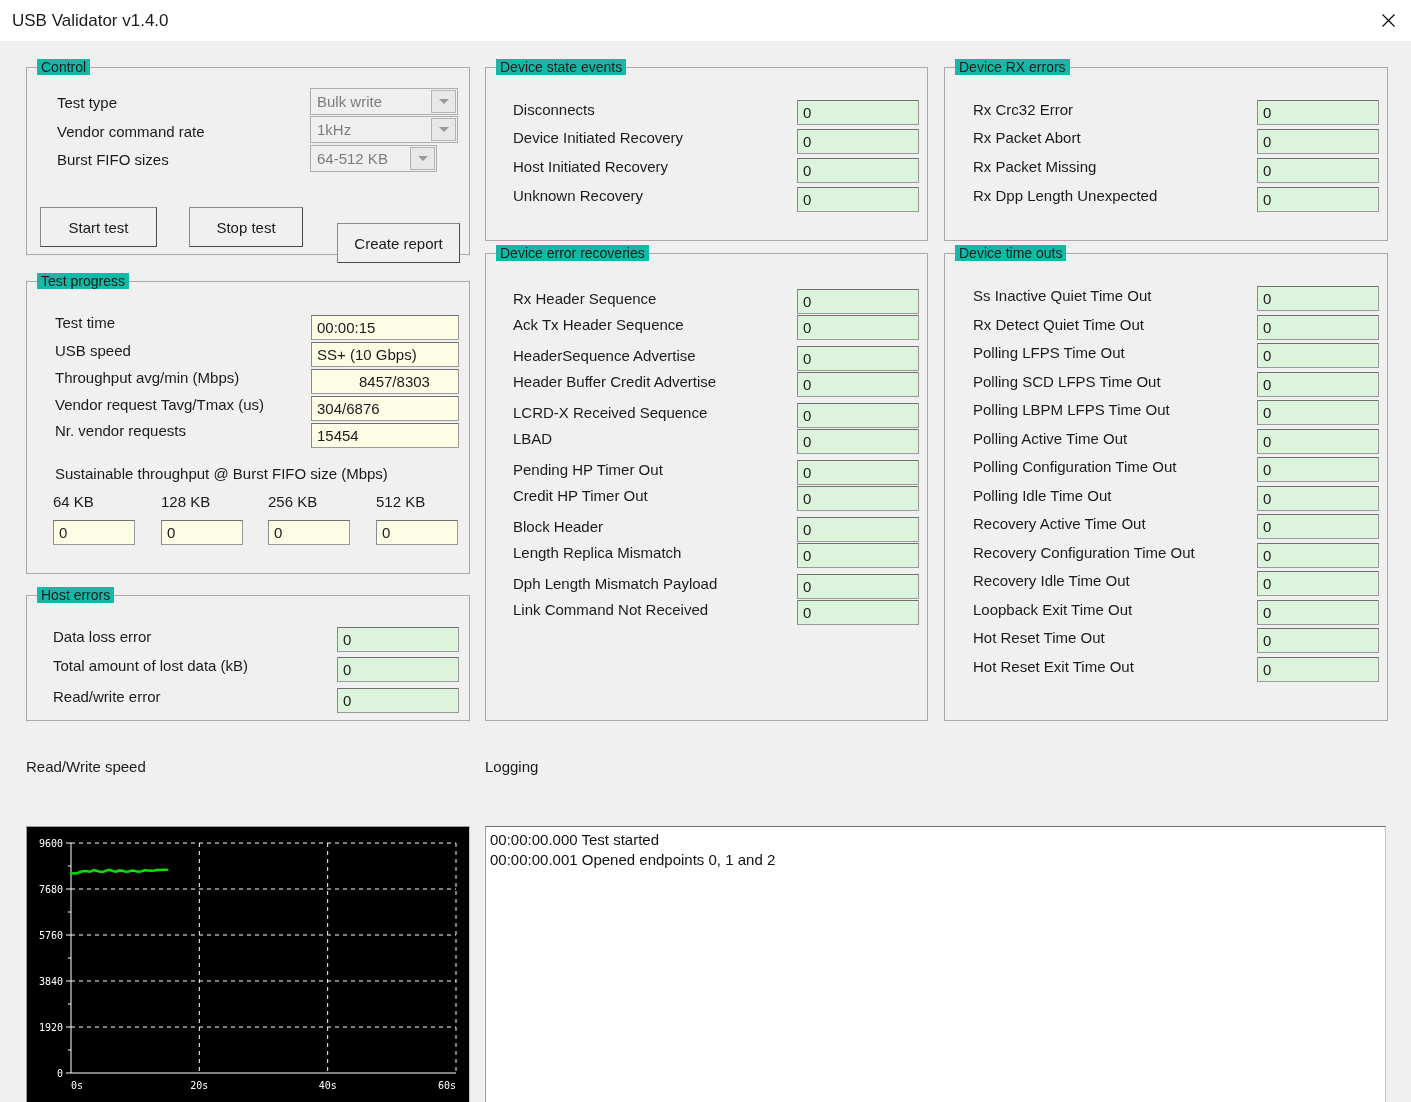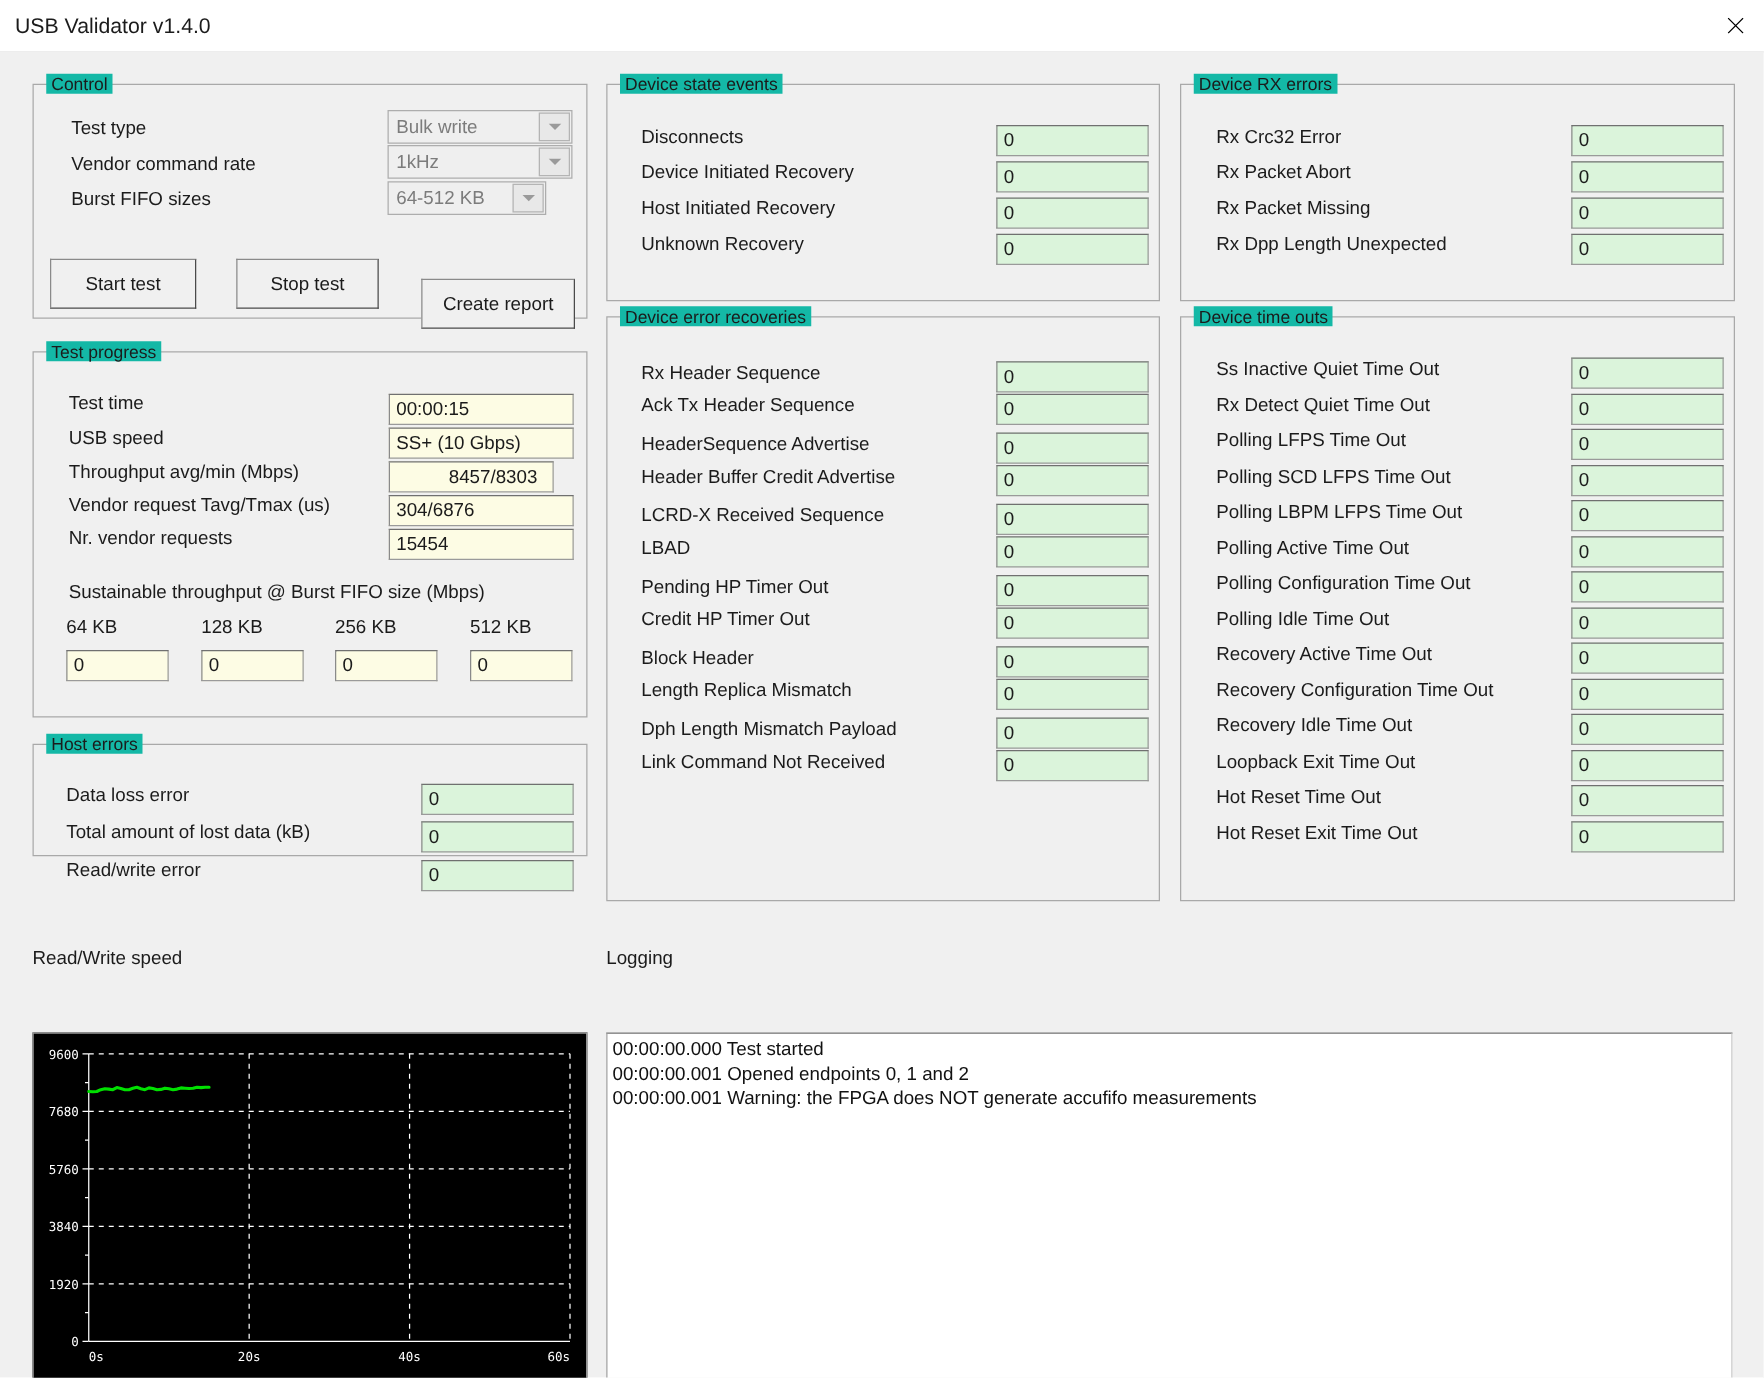--- a/index.html
+++ b/index.html
@@ -229,21 +229,21 @@
   <div class="group" id="grp-progress" style="left:26px; top:240px; width:444px; height:293px;">
     <div class="group-title">Test progress</div>
 
     <div class="row-label" style="left:28px; top:32px;">Test time</div>
     <div class="field cream" style="left:284px; top:33px; width:148px;">00:00:15</div>
 
     <div class="row-label" style="left:28px; top:60px;">USB speed</div>
     <div class="field cream" style="left:284px; top:60px; width:148px;">SS+ (10 Gbps)</div>
 
     <div class="row-label" style="left:28px; top:87px;">Throughput avg/min (Mbps)</div>
-    <div class="field cream" style="left:284px; top:87px; width:132px;padding-left:47px;">8457/8303</div>
+    <div class="field cream" style="left:284px; top:87px; width:148px;padding-left:47px;">8457/8303</div>
 
     <div class="row-label" style="left:28px; top:114px;">Vendor request Tavg/Tmax (us)</div>
     <div class="field cream" style="left:284px; top:114px; width:148px;">304/6876</div>
 
     <div class="row-label" style="left:28px; top:140px;">Nr. vendor requests</div>
     <div class="field cream" style="left:284px; top:141px; width:148px;">15454</div>
 
     <div class="row-label" style="left:28px; top:183px;">Sustainable throughput @ Burst FIFO size (Mbps)</div>
 
     <div class="row-label" style="left:26px; top:211px;">64 KB</div>
@@ -252,21 +252,21 @@
     <div class="row-label" style="left:134px; top:211px;">128 KB</div>
     <div class="field cream" style="left:134px; top:238px; width:82px;">0</div>
 
     <div class="row-label" style="left:241px; top:211px;">256 KB</div>
     <div class="field cream" style="left:241px; top:238px; width:82px;">0</div>
 
     <div class="row-label" style="left:349px; top:211px;">512 KB</div>
     <div class="field cream" style="left:349px; top:238px; width:82px;">0</div>
   </div>
 
-  <div class="group" id="grp-host-errors" style="left:26px; top:554px; width:444px; height:90px;">
+  <div class="group" id="grp-host-errors" style="left:26px; top:554px; width:444px; height:126px;">
     <div class="group-title">Host errors</div>
 
     <div class="row-label" style="left:26px; top:32px;">Data loss error</div>
     <div class="field green" style="left:310px; top:31px; width:122px;">0</div>
 
     <div class="row-label" style="left:26px; top:61px;">Total amount of lost data (kB)</div>
     <div class="field green" style="left:310px; top:61px; width:122px;">0</div>
 
     <div class="row-label" style="left:26px; top:92px;">Read/write error</div>
     <div class="field green" style="left:310px; top:92px; width:122px;">0</div>
@@ -426,16 +426,15 @@
         <line x1="44" y1="16" x2="44" y2="246" stroke="#ffffff" stroke-width="1"></line>
         <line x1="44" y1="246" x2="429" y2="246" stroke="#ffffff" stroke-width="1"></line>
         <polyline points="44.00,46.19 47.21,46.43 50.42,46.19 53.63,44.75 56.83,44.03 60.04,44.27 63.25,44.75 66.46,43.07 69.67,43.79 72.88,44.75 76.08,44.75 79.29,43.55 82.50,42.83 85.71,44.03 88.92,44.75 92.13,43.31 95.33,43.79 98.54,44.75 101.75,44.51 104.96,43.55 108.17,44.03 111.38,44.75 114.58,44.27 117.79,43.31 121.00,43.55 124.21,43.79 127.42,43.55 130.63,42.83 133.83,43.07 137.04,42.83 140.25,42.83" fill="none" stroke="#00e000" stroke-width="2.5" stroke-linejoin="round" stroke-linecap="round"></polyline>
       </svg>
   </div>
 
   <div class="section-heading" style="left:485px; top:717px;">Logging</div>
   <div id="log-frame">
       <div class="log-line">00:00:00.000 Test started</div>
       <div class="log-line">00:00:00.001 Opened endpoints 0, 1 and 2</div>
-      <div class="log-line">00:00:00.001 Warning: the FPGA does NOT generate accufifo measurements</div>
     </div>
 
 </div>
 
 </body></html>

